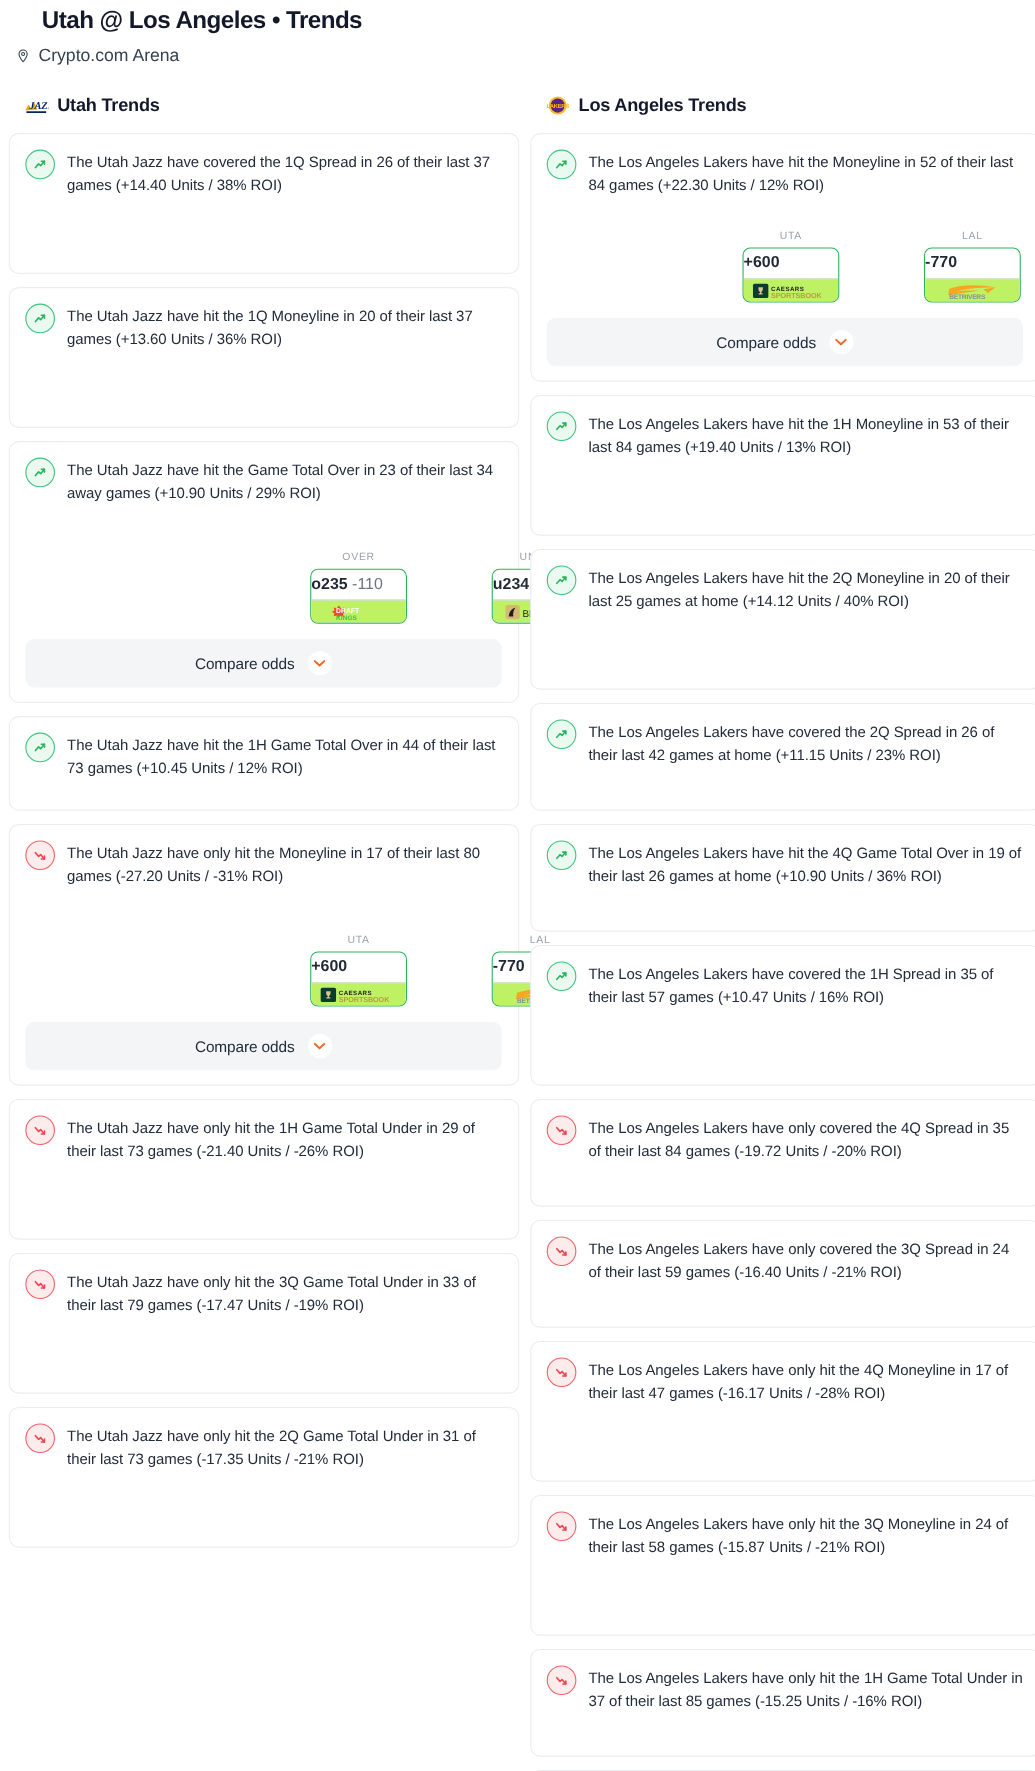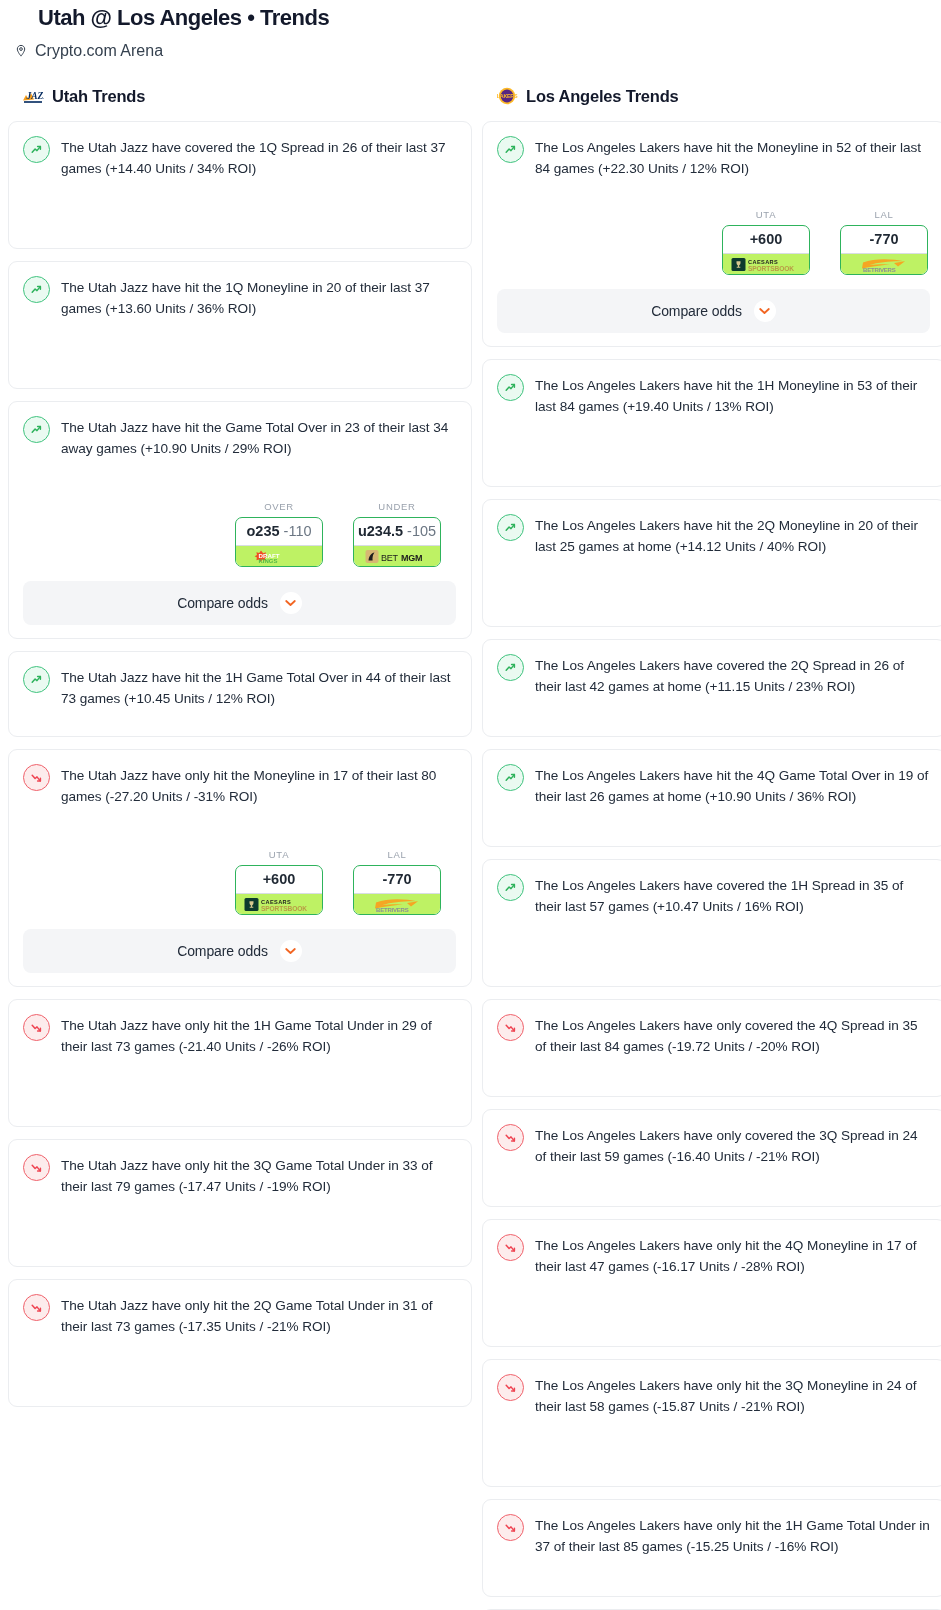--- a/index.html
+++ b/index.html
@@ -106,38 +106,38 @@
 
   
   .odds-row {
     display: flex;
     gap: 30px;
     margin-top: 16px;
   }
   .odds-row.align-left { justify-content: flex-start; padding-left: 212px; }
   .odds-row.align-right { justify-content: flex-end; padding-right: 2px; }
 
-  .odds-cell { width: 88px; flex: none; }
+  .odds-cell { width: 88px; flex: none; margin-left: 47px; }
   .odds-label {
     text-align: center;
     font-size: 9.5px;
     letter-spacing: 0.7px;
     color: #9aa2ad;
     font-weight: 400;
     margin-bottom: 5px;
     text-transform: uppercase;
   }
   .odds-box {
     border: 1px solid #2eb35c;
     border-radius: 7px;
     overflow: hidden;
     background: #fff;
   }
   .odds-value {
-    text-align: center;
+    text-align: left;
     font-size: 14.5px;
     font-weight: 700;
     color: #1f2833;
     padding: 4px 0 5px 0;
     line-height: 18px;
     white-space: nowrap;
   }
   .odds-value .juice { font-weight: 400; color: #6b7683; }
   .book-strip {
     border-top: 1px solid #d8dde3;
@@ -205,21 +205,21 @@
         <span class="col-header-title">Utah Trends</span>
       </div>
       <div class="trend-card">
         <div class="trend-top">
           <span class="trend-badge up">
             <svg width="19" height="18" viewBox="0 0 19 18">
               <path d="M5.2 11.3 L8.1 8.0 L10.0 9.6 L13.2 5.6" fill="none" stroke="#2eb35c" stroke-width="1.5" stroke-linecap="round" stroke-linejoin="round"></path>
               <path d="M10.6 5.6 H13.4 V8.3" fill="none" stroke="#2eb35c" stroke-width="1.5" stroke-linecap="round" stroke-linejoin="round"></path>
             </svg>
           </span>
-          <span class="trend-text">The Utah Jazz have covered the 1Q Spread in 26 of their last 37 games (+14.40 Units / 34% ROI)</span>
+          <span class="trend-text">The Utah Jazz have covered the 1Q Spread in 26 of their last 37 games (+14.40 Units / 38% ROI)</span>
         </div>
         <div class="card-filler"></div>
       </div>
       <div class="trend-card">
         <div class="trend-top">
           <span class="trend-badge up">
             <svg width="19" height="18" viewBox="0 0 19 18">
               <path d="M5.2 11.3 L8.1 8.0 L10.0 9.6 L13.2 5.6" fill="none" stroke="#2eb35c" stroke-width="1.5" stroke-linecap="round" stroke-linejoin="round"></path>
               <path d="M10.6 5.6 H13.4 V8.3" fill="none" stroke="#2eb35c" stroke-width="1.5" stroke-linecap="round" stroke-linejoin="round"></path>
             </svg>

